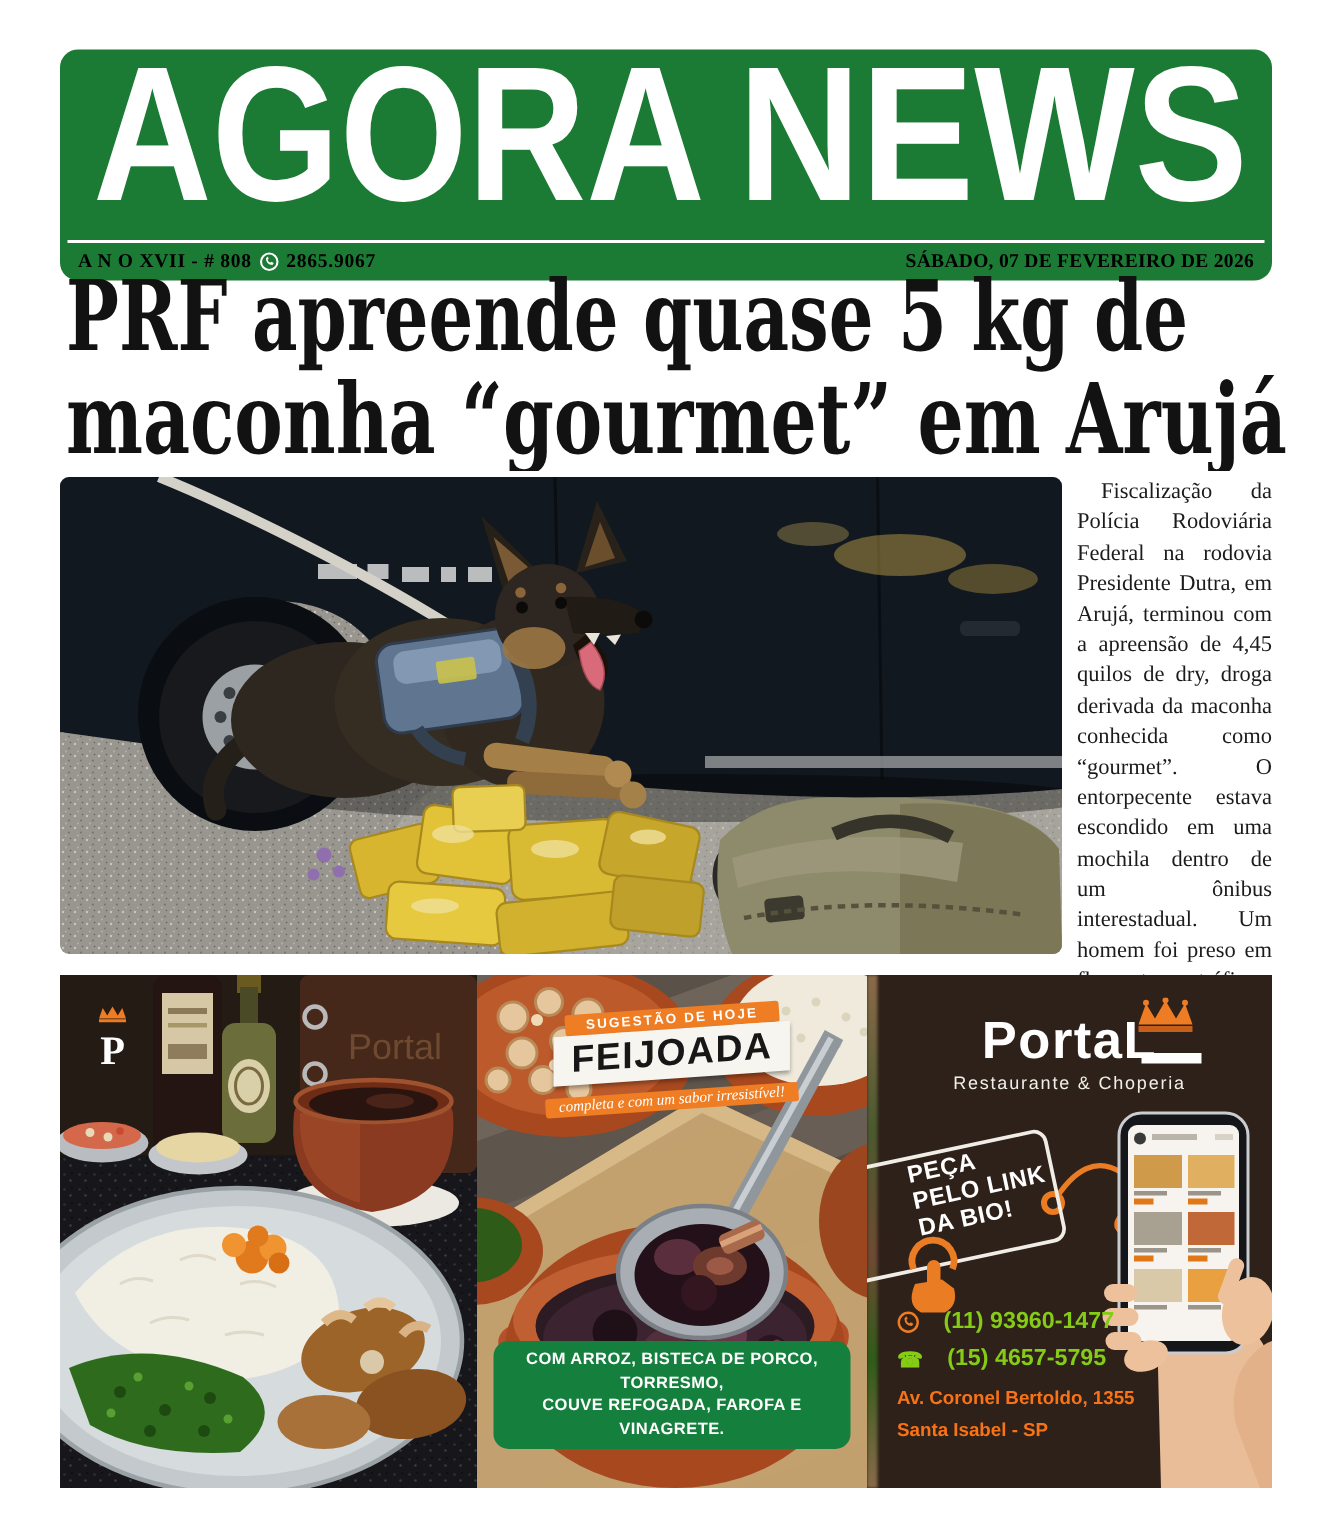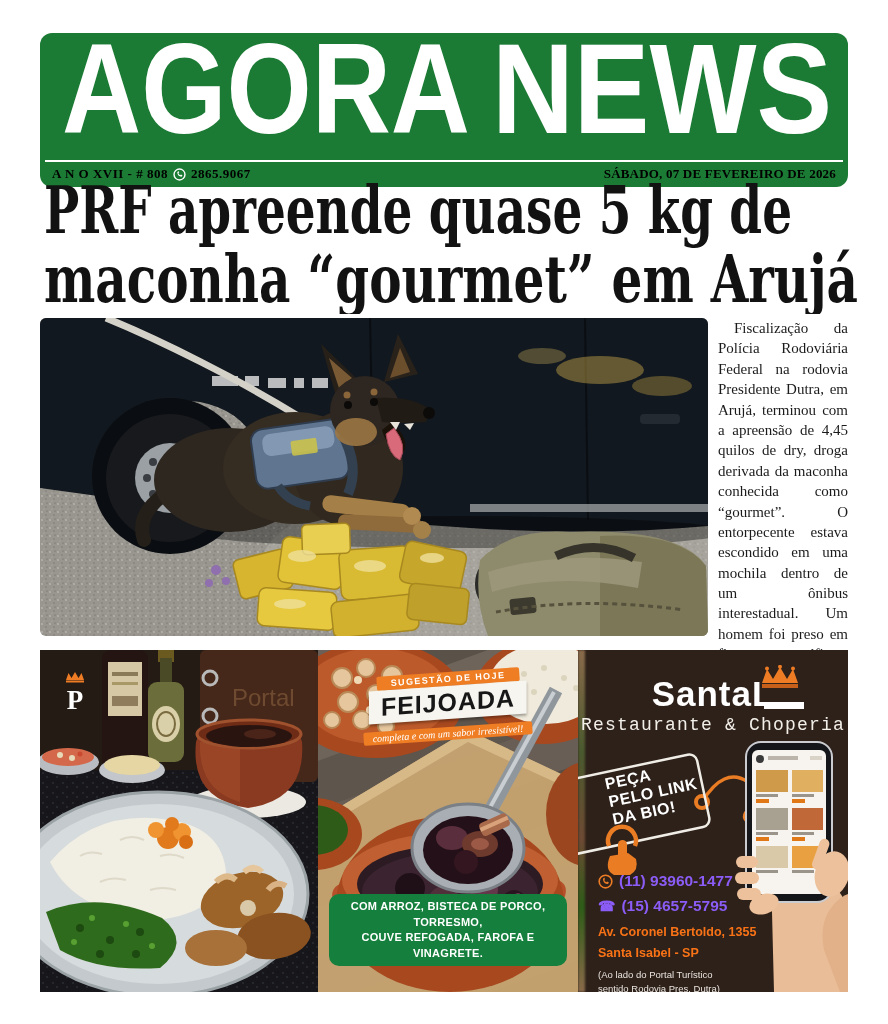--- a/index.html
+++ b/index.html
@@ -49,25 +49,25 @@
     background:#ef7d24;color:#fff;font-family:"Liberation Serif",serif;font-style:italic;
     font-size:10px;padding:1px 9px;white-space:nowrap;border-radius:2px;}
   .desc{position:absolute;left:11px;right:11px;bottom:26px;background:#15803d;border-radius:10px;
     color:#fff;font-size:11px;font-weight:bold;text-align:center;padding:5px 4px;line-height:1.4;
     letter-spacing:.3px;}
 
   .logo3{position:absolute;top:26px;width:100%;text-align:center;color:#fff;}
   .logo3 .name{font-size:35px;font-weight:bold;letter-spacing:1px;position:relative;display:inline-block;line-height:1;}
   .logo3 .crown{position:absolute;right:-32px;top:-11px;}
   .logo3 .lbar{position:absolute;right:-30px;bottom:2px;width:40px;height:7px;background:#fff;}
-  .logo3 .sub{font-size:18px;letter-spacing:1.2px;margin-top:4px;color:#f2efe9;font-family:Liberation Mono, monospace;}
+  .logo3 .sub{font-size:12px;letter-spacing:1.2px;margin-top:4px;color:#f2efe9;}
   .cta{position:absolute;left:30px;top:116px;transform:rotate(-12deg);color:#fff;
     font-weight:bold;font-size:16px;line-height:1.12;letter-spacing:.5px;}
   .contacts{position:absolute;left:20px;top:222px;width:160px;}
-  .crow{display:flex;align-items:center;gap:6px;color:#8b5cf6;font-weight:bold;
+  .crow{display:flex;align-items:center;gap:16px;color:#84cc16;font-weight:bold;
     font-size:15.5px;margin-bottom:7px;white-space:nowrap;}
   .tel-glyph{font-size:14px;line-height:1;}
   .addr{color:#f97316;font-weight:bold;font-size:12.5px;line-height:1.7;margin-top:5px;white-space:nowrap;}
   .note{color:#e9e4de;font-size:9.5px;line-height:1.5;margin-top:3px;white-space:nowrap;}
   .sliver{position:absolute;left:0;top:0;width:7px;height:100%;
     background:linear-gradient(#8a6a4a 0%,#4a5a2e 30%,#6e4a34 55%,#2e5c18 75%,#8a6a4a 100%);
     filter:blur(1px);}
   .deco{position:absolute;left:0;top:0;}
 </style>
 </head>
@@ -524,21 +524,21 @@
         <g>
           <ellipse cx="254" cy="224" rx="17" ry="23" fill="#edc19b" transform="rotate(14 254 224)"></ellipse>
           <g transform="rotate(20 242 206)">
               <rect x="237" y="188" width="10" height="32" rx="5" fill="#edc19b"></rect>
             </g>
         </g>
       </g>
     </svg>
     <div class="logo3">
       <div class="name">
-        <span>Santa</span><span>L</span>
+        <span>Porta</span><span>L</span>
         <span class="lbar"></span>
         <svg class="crown" width="52" height="24" viewBox="0 0 40 24">
           <path d="M2,18 L7,4 L13,14 L20,2 L27,14 L33,4 L38,18 Z" fill="#ee7c24"></path>
           <circle cx="7" cy="3.5" r="2" fill="#ee7c24"></circle>
             <circle cx="20" cy="1.8" r="2" fill="#ee7c24"></circle>
             <circle cx="33" cy="3.5" r="2" fill="#ee7c24"></circle>
           <rect x="2" y="19" width="36" height="4" fill="#c65f1a"></rect>
         </svg>
       </div>
       <div class="sub">Restaurante &amp; Choperia</div>
@@ -557,19 +557,15 @@
         <span>(11) 93960-1477</span>
       </div>
       <div class="crow">
         <span class="tel-glyph">☎</span>
         <span>(15) 4657-5795</span>
       </div>
       <div class="addr">
         <div>Av. Coronel Bertoldo, 1355</div>
         <div>Santa Isabel - SP</div>
       </div>
-      <div class="note">
-        <div>(Ao lado do Portal Turístico</div>
-        <div>sentido Rodovia Pres. Dutra)</div>
-      </div>
     </div>
   </div>
 </section>
 
 </body></html>

